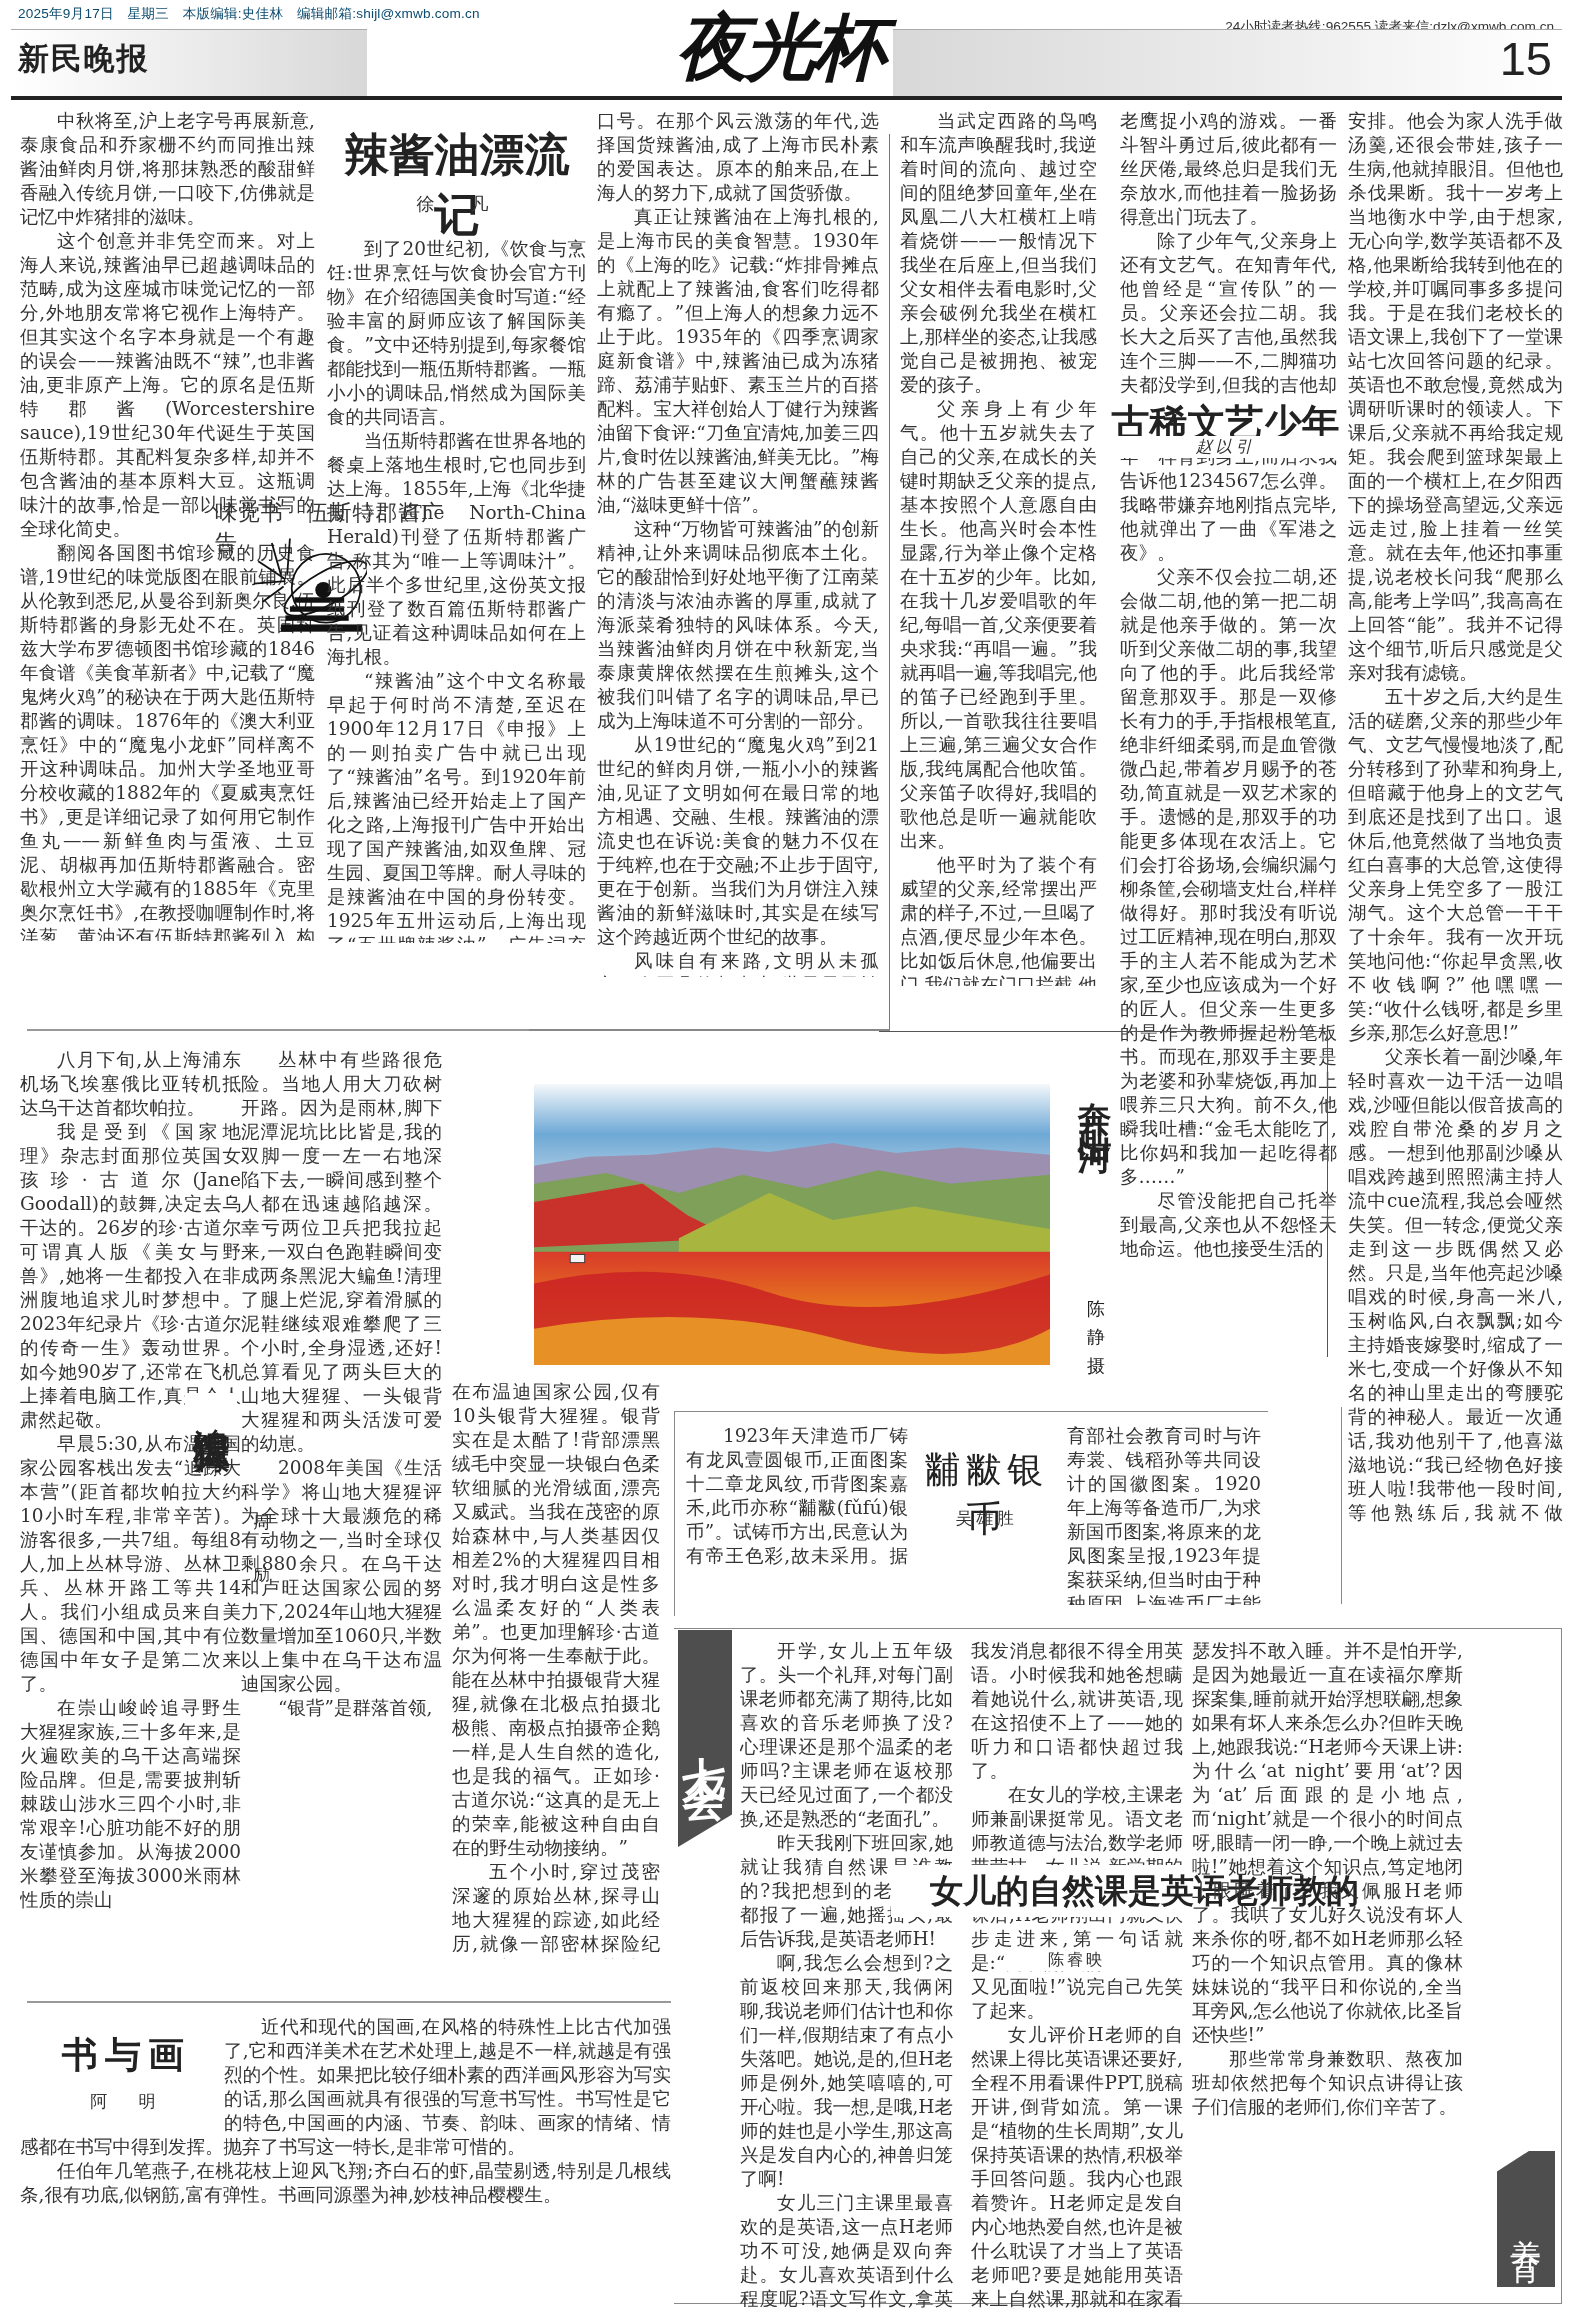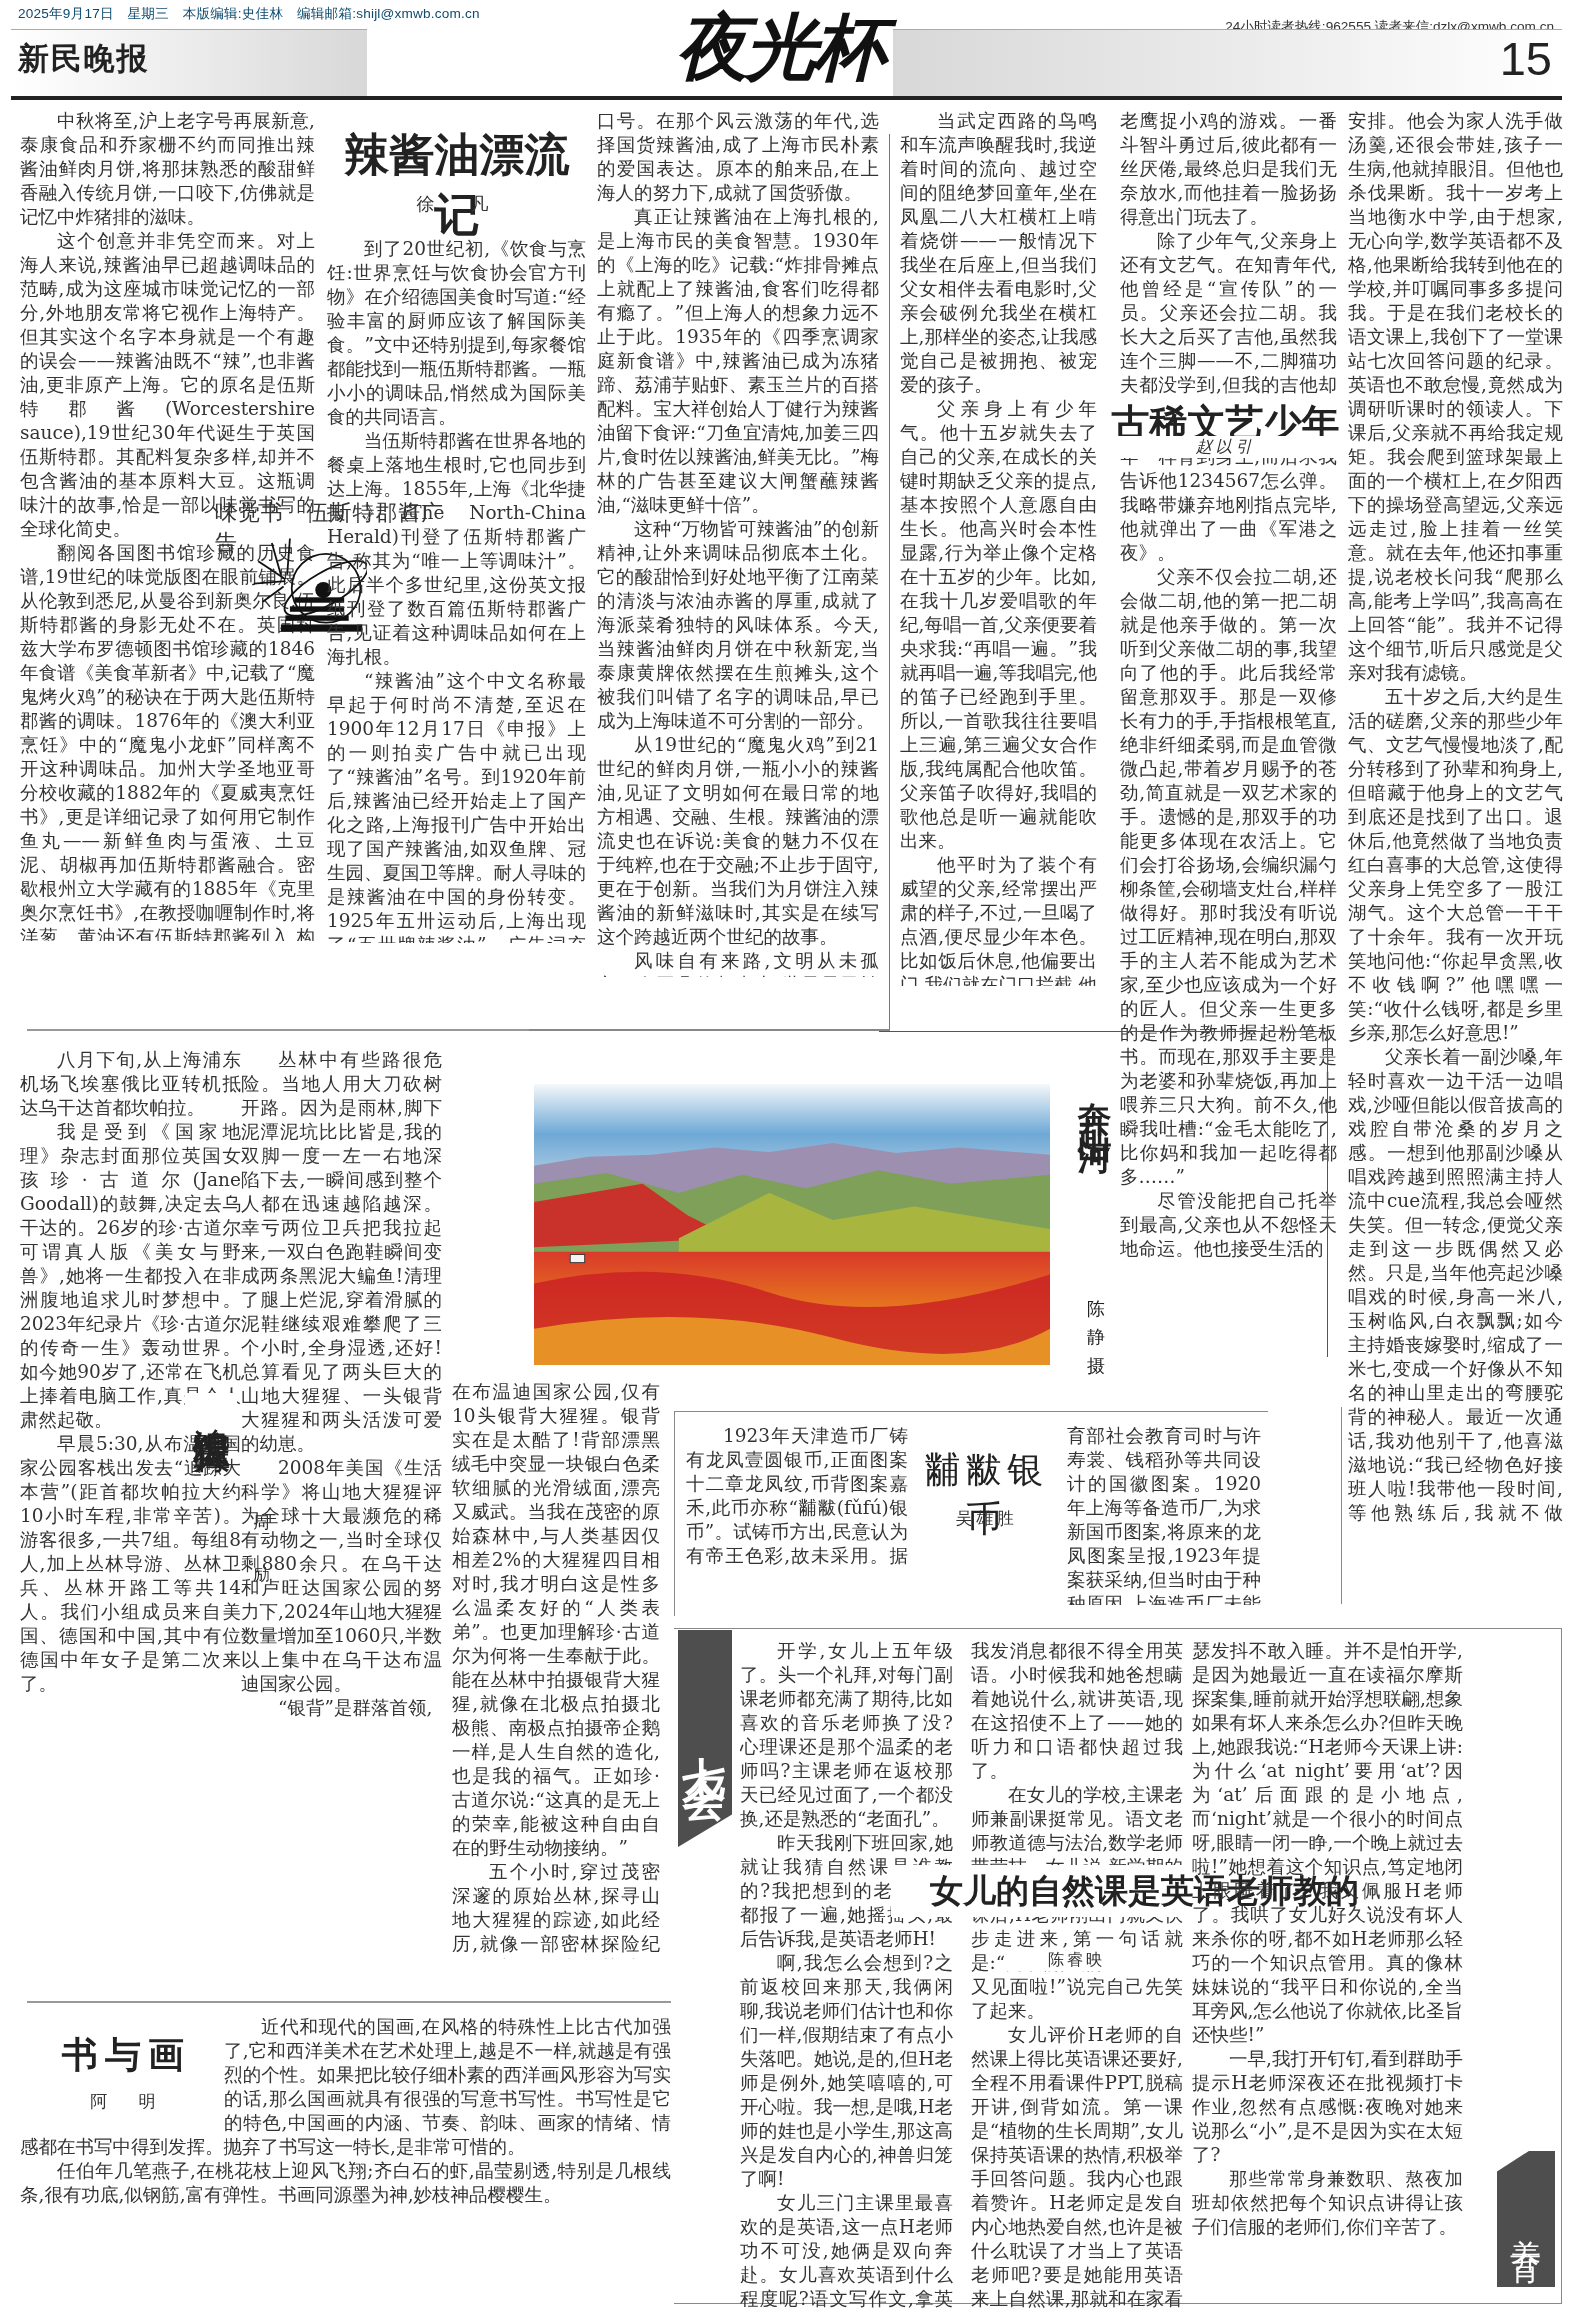--- a/index.html
+++ b/index.html
@@ -135,20 +135,21 @@
 </div>
 <div class="vtitle" style="left:1072px;top:1076px;font-size:34px;letter-spacing:12.7px;font-weight:bold;">奔赴山河</div>
 <div class="vtitle" style="left:1084px;top:1285px;font-size:18px;letter-spacing:5.4px;">陈　静　摄</div>
 
 <div class="hsep" style="left:27px;top:1029px;width:502px;"></div>
 <div>
   <div class="col" style="left:20px;top:1048px;width:221px;height:905px;">
     <p>八月下旬,从上海浦东机场飞埃塞俄比亚转机抵达乌干达首都坎帕拉。</p>
     <p>我是受到《国家地理》杂志封面那位英国女孩珍·古道尔(Jane Goodall)的鼓舞,决定去乌干达的。26岁的珍·古道尔可谓真人版《美女与野兽》,她将一生都投入在非洲腹地追求儿时梦想中。2023年纪录片《珍·古道尔的传奇一生》轰动世界。如今她90岁了,还常在飞机上捧着电脑工作,真是令人肃然起敬。</p>
     <p>早晨5:30,从布温迪国家公园客栈出发去“追踪大本营”(距首都坎帕拉大约10小时车程,非常辛苦)。游客很多,一共7组。每组8人,加上丛林导游、丛林卫兵、丛林开路工等共14人。我们小组成员来自美国、德国和中国,其中有位德国中年女子是第二次来了。</p>
+    <p>在崇山峻岭追寻野生大猩猩家族,三十多年来,是火遍欧美的乌干达高端探险品牌。但是,需要披荆斩棘跋山涉水三四个小时,非常艰辛!心脏功能不好的朋友谨慎参加。从海拔2000米攀登至海拔3000米雨林性质的崇山</p>
   </div>
   <div class="vtitle" style="left:185px;top:1393px;font-size:38px;line-height:45px;letter-spacing:1.8px;font-family:'DejaVu Sans',sans-serif;background:#fff;padding:5.4px 3.6px;">追踪银背大猩猩</div>
   <div class="vtitle" style="left:250px;top:1502px;font-size:16.3px;letter-spacing:18px;background:#fff;">周　励</div>
   <div class="col" style="left:241px;top:1048px;width:201px;height:905px;">
     <p>丛林中有些路很危险。当地人用大刀砍树开路。因为是雨林,脚下泥潭泥坑比比皆是,我的双脚一度一左一右地深陷下去,一瞬间感到整个人都在迅速越陷越深。幸亏两位卫兵把我拉起来,一双白色跑鞋瞬间变成两条黑泥大鳊鱼!清理了腿上烂泥,穿着滑腻的泥鞋继续艰难攀爬了三个小时,全身湿透,还好!总算看见了两头巨大的山地大猩猩、一头银背大猩猩和两头活泼可爱的幼崽。</p>
     <p>2008年美国《生活科学》将山地大猩猩评为全球十大最濒危的稀有动物之一,当时全球仅剩880余只。在乌干达和卢旺达国家公园的努力下,2024年山地大猩猩数量增加至1060只,半数以上集中在乌干达布温迪国家公园。</p>
     <p>“银背”是群落首领,</p>
   </div>
   <div class="col" style="left:452px;top:1380px;width:208px;height:579px;">
     <p class="noindent">在布温迪国家公园,仅有10头银背大猩猩。银背实在是太酷了!背部漂黑绒毛中突显一块银白色柔软细腻的光滑绒面,漂亮又威武。当我在茂密的原始森林中,与人类基因仅相差2%的大猩猩四目相对时,我才明白这是性多么温柔友好的“人类表弟”。也更加理解珍·古道尔为何将一生奉献于此。能在丛林中拍摄银背大猩猩,就像在北极点拍摄北极熊、南极点拍摄帝企鹅一样,是人生自然的造化,也是我的福气。正如珍·古道尔说:“这真的是无上的荣幸,能被这种自由自在的野生动物接纳。”</p>
@@ -182,21 +183,20 @@
     <p class="noindent">我发消息都很不得全用英语。小时候我和她爸想瞒着她说什么,就讲英语,现在这招使不上了——她的听力和口语都快超过我了。</p>
     <p>在女儿的学校,主课老师兼副课挺常见。语文老师教道德与法治,数学老师带劳技。女儿说,新学期的第一节自然课就排在英语课后,H老师刚出门就又快步走进来,第一句话就是:“同学们,我们</p>
     <p class="noindent">又见面啦!”说完自己先笑了起来。</p>
     <p>女儿评价H老师的自然课上得比英语课还要好,全程不用看课件PPT,脱稿开讲,倒背如流。第一课是“植物的生长周期”,女儿保持英语课的热情,积极举手回答问题。我内心也跟着赞许。H老师定是发自内心地热爱自然,也许是被什么耽误了才当上了英语老师吧?要是她能用英语来上自然课,那就和在家看BBC纪录片一样了!</p>
 
   </div>
   <div class="title-h" style="left:891px;top:1865px;width:507px;font-size:33px;font-family:'DejaVu Sans',sans-serif;background:#fff;padding:3.6px 0;">女儿的自然课是英语老师教的</div>
   <div class="byline" style="left:1004px;top:1949px;width:145px;font-size:16.3px;letter-spacing:2.7px;background:#fff;">陈睿映</div>
   <div class="col" style="left:1192px;top:1639px;width:271px;height:674px;">
     <p class="noindent">瑟发抖不敢入睡。并不是怕开学,是因为她最近一直在读福尔摩斯探案集,睡前就开始浮想联翩,想象如果有坏人来杀怎么办?但昨天晚上,她跟我说:“H老师今天课上讲:为什么‘at night’要用‘at’?因为‘at’后面跟的是小地点,而‘night’就是一个很小的时间点呀,眼睛一闭一睁,一个晚上就过去啦!”她想着这个知识点,笃定地闭上眼睡着了。我又佩服H老师了。我哄了女儿好久说没有坏人来杀你的呀,都不如H老师那么轻巧的一个知识点管用。真的像林妹妹说的“我平日和你说的,全当耳旁风,怎么他说了你就依,比圣旨还快些!”</p>
-    <p>一早,我打开钉钉,看到群助手提示H老师深夜还在批视频打卡作业,忽然有点感慨:夜晚对她来说那么“小”,是不是因为实在太短了?</p>
     <p>那些常常身兼数职、熬夜加班却依然把每个知识点讲得让孩子们信服的老师们,你们辛苦了。</p>
   </div>
   <div class="tab-dark" style="left:1497px;top:2151px;width:58px;height:136px;font-size:31px;line-height:58px;letter-spacing:11px;font-weight:normal;clip-path:polygon(0 15%,55% 0,100% 0,100% 100%,0 100%);padding-top:12.7px;box-sizing:border-box;">养育</div>
 </div>
 
 <div class="hsep" style="left:27px;top:2001px;width:644px;"></div>
 <div>
   <div class="title-h" style="left:27px;top:2031px;width:199px;font-size:36px;letter-spacing:7.2px;">书与画</div>
   <div class="byline" style="left:54px;top:2090px;width:145px;font-size:17px;letter-spacing:7.2px;">阿　明</div>
   <div class="col" style="left:20px;top:2015px;width:651px;height:299px;shape-outside:none;">

